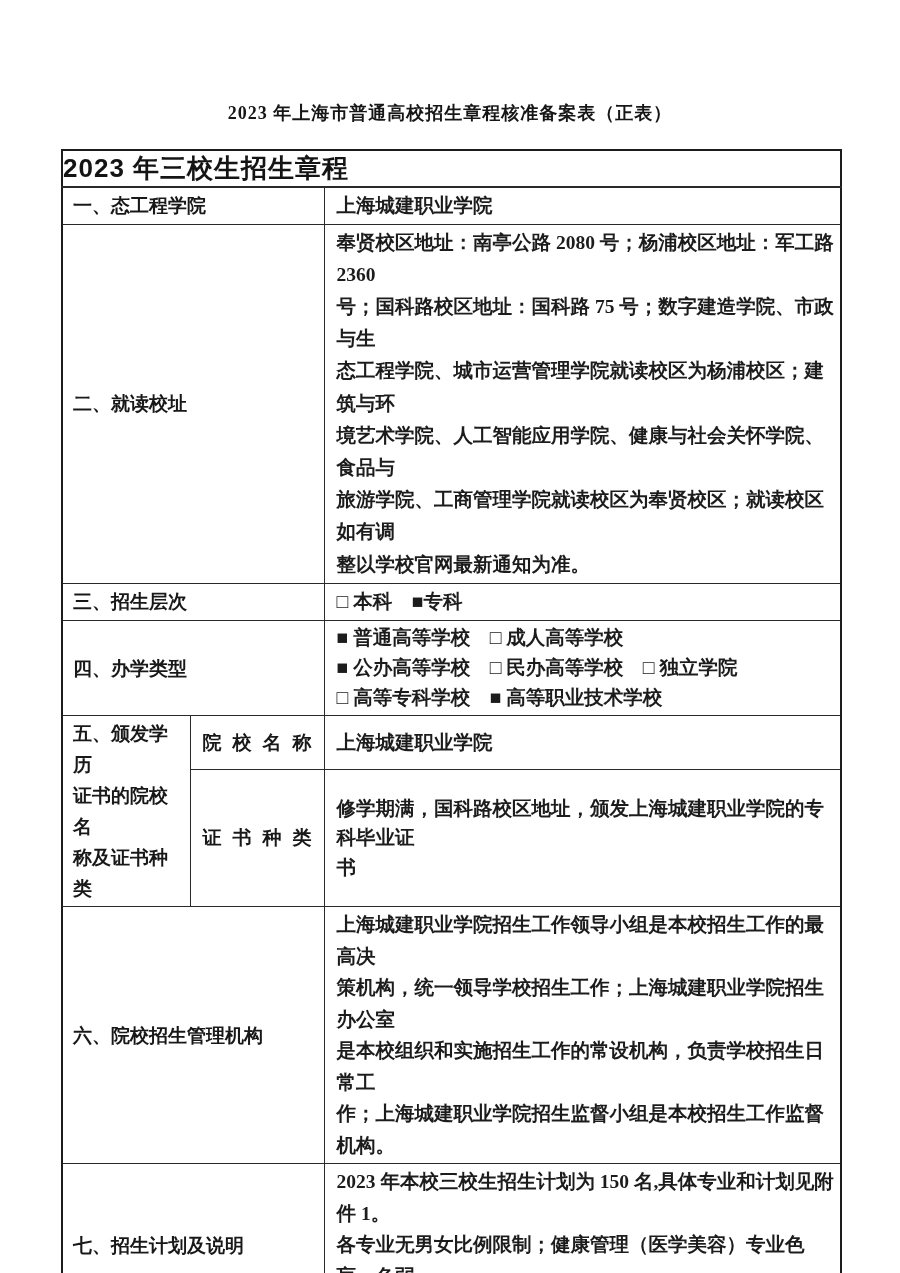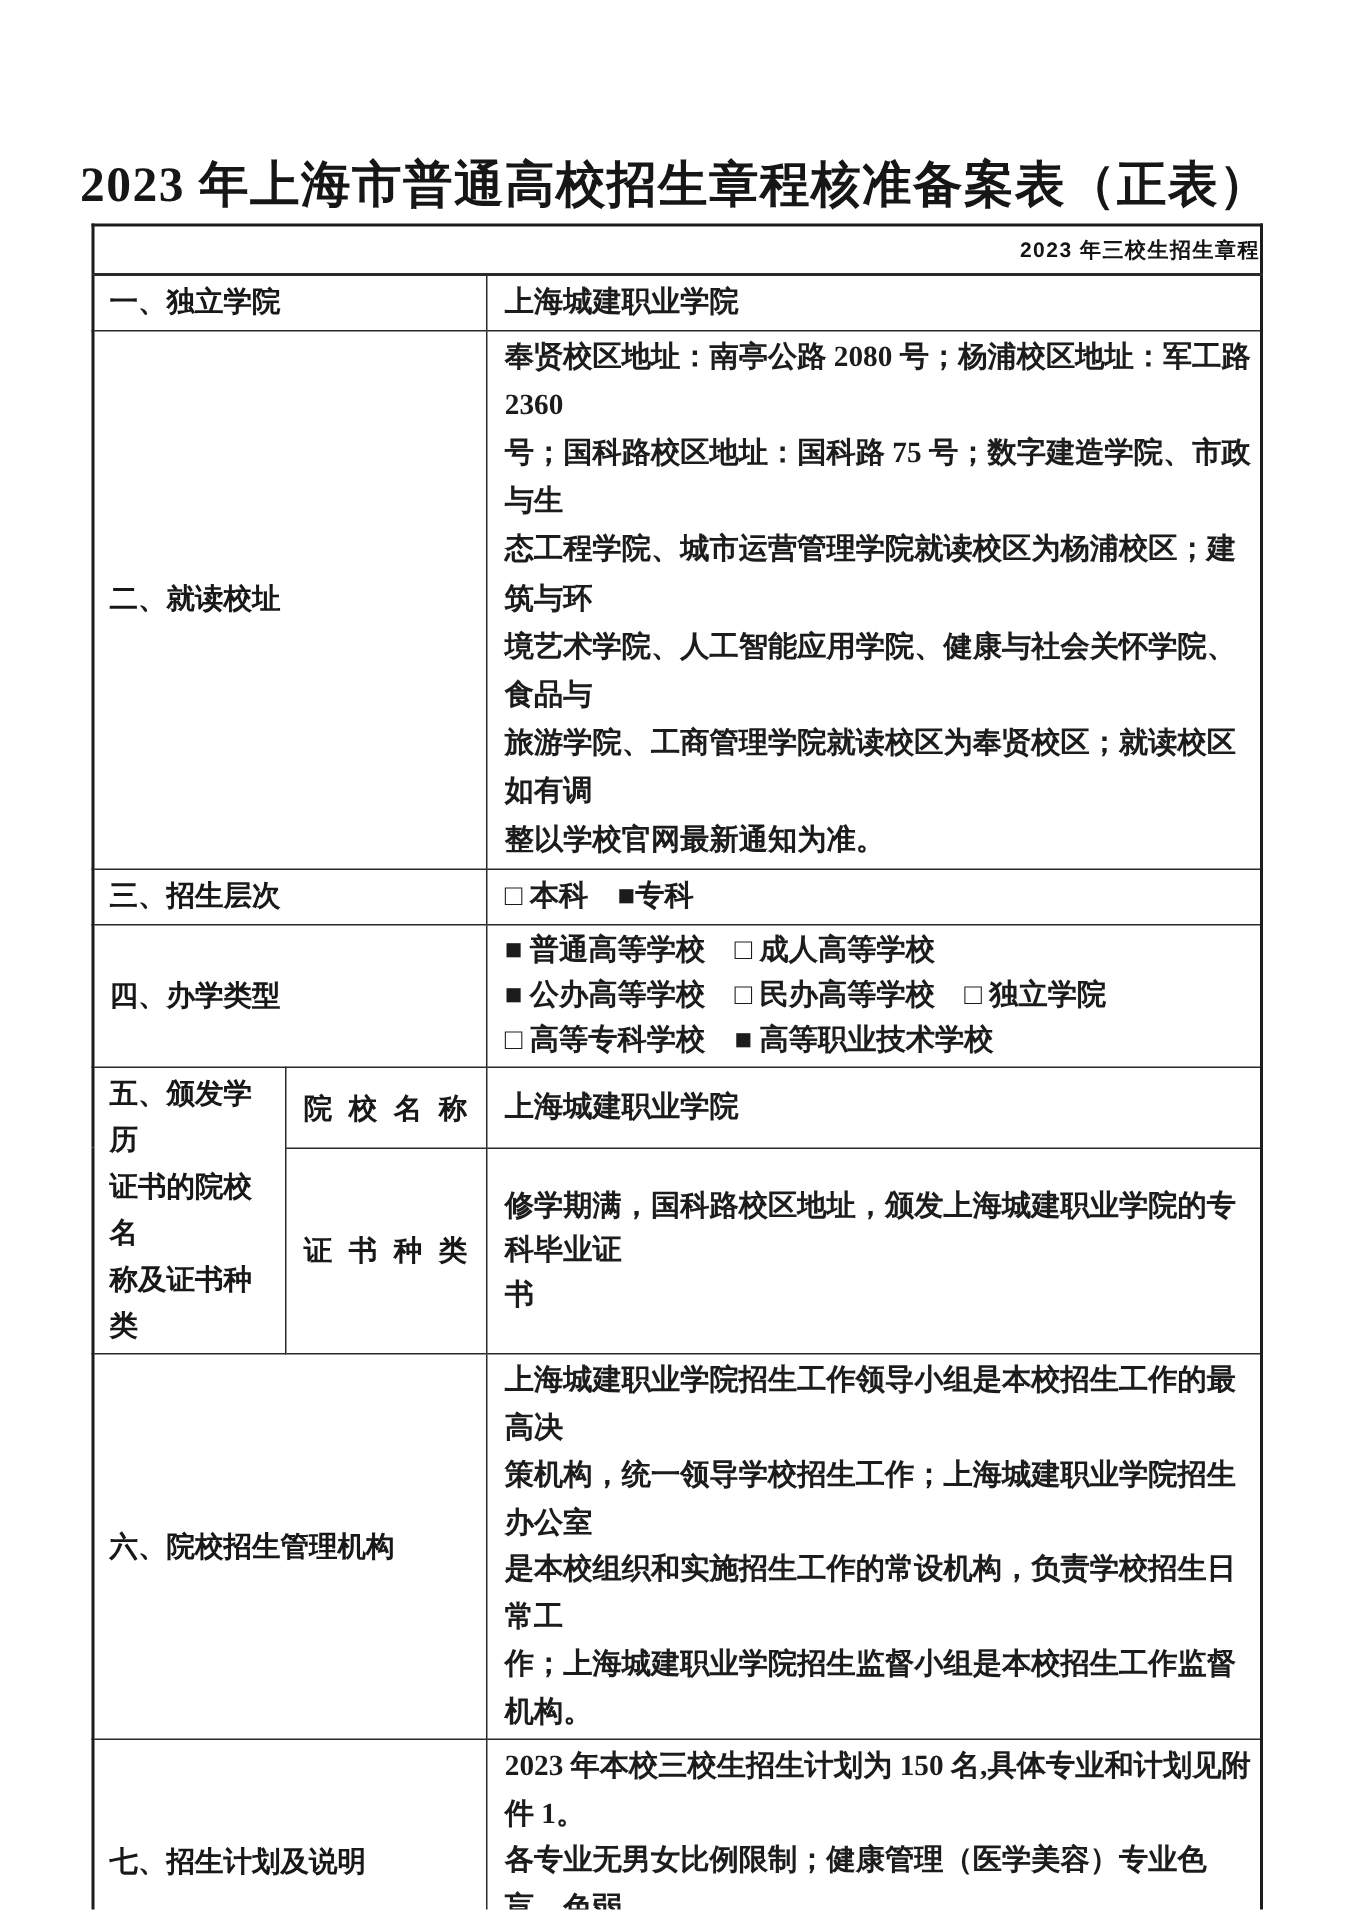--- a/index.html
+++ b/index.html
@@ -13,21 +13,21 @@
     overflow: hidden;
   }
   .doc-title {
     position: absolute;
     top: 101px;
     left: 0;
     width: 900px;
     text-align: center;
     font-family: "Liberation Serif", serif;
     font-weight: bold;
-    font-size: 33px;
+    font-size: 18px;
     letter-spacing: 1px;
     color: #161616;
     white-space: nowrap;
   }
   table.reg-table {
     position: absolute;
     top: 149px;
     left: 61px;
     width: 779px;
     border-collapse: collapse;
@@ -44,24 +44,24 @@
   tr.tr1  { height: 33px; }
   tr.tr2  { height: 194px; }
   tr.tr3  { height: 37px; padding-left: 46px; }
   tr.tr4  { height: 91px; }
   tr.tr5a { height: 32px; }
   tr.tr5b { height: 63px; }
   tr.tr6  { height: 132px; }
   tr.tr7  { height: 95px; }
 
   td.thead {
-    text-align: right;
+    text-align: left;
     font-family: "Liberation Sans", sans-serif;
     font-weight: bold;
-    font-size: 14px;
+    font-size: 26px;
     letter-spacing: 1px;
     border-bottom-width: 2px;
     color: #141414;
     margin-top: 16px;
   }
   td.lbl {
     font-family: "Liberation Sans", sans-serif;
     font-weight: bold;
     font-size: 19px;
     line-height: 31px;
@@ -101,21 +101,21 @@
     <col style="width:128px">
     <col style="width:134px">
     <col style="width:517px">
   </colgroup>
   <tbody>
     <tr class="trh">
       <td class="thead" colspan="3">2023 年三校生招生章程</td>
     </tr>
 
     <tr class="tr1">
-      <td class="lbl" colspan="2">一、独立学院</td>
+      <td class="lbl" colspan="2">一、态工程学院</td>
       <td class="ct">上海城建职业学院</td>
     </tr>
 
     <tr class="tr2">
       <td class="lbl" colspan="2">二、就读校址</td>
       <td class="ct lh32">奉贤校区地址：南亭公路 2080 号；杨浦校区地址：军工路 2360
 号；国科路校区地址：国科路 75 号；数字建造学院、市政与生
 态工程学院、城市运营管理学院就读校区为杨浦校区；建筑与环
 境艺术学院、人工智能应用学院、健康与社会关怀学院、食品与
 旅游学院、工商管理学院就读校区为奉贤校区；就读校区如有调

